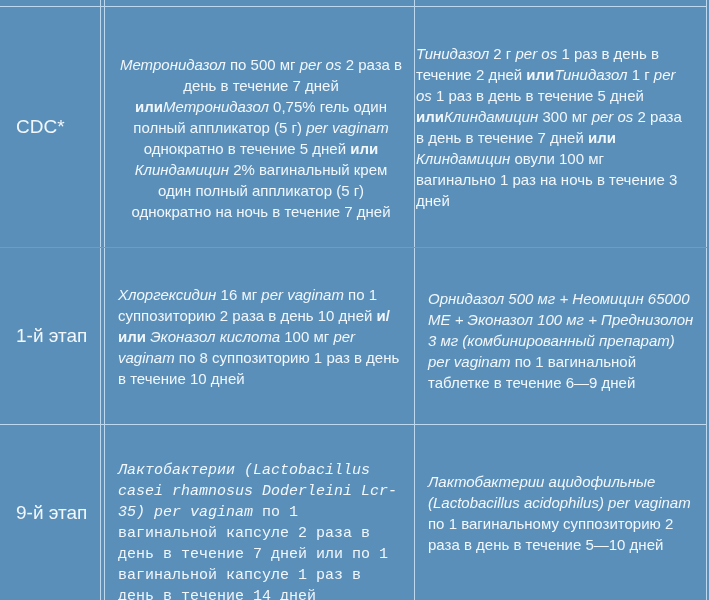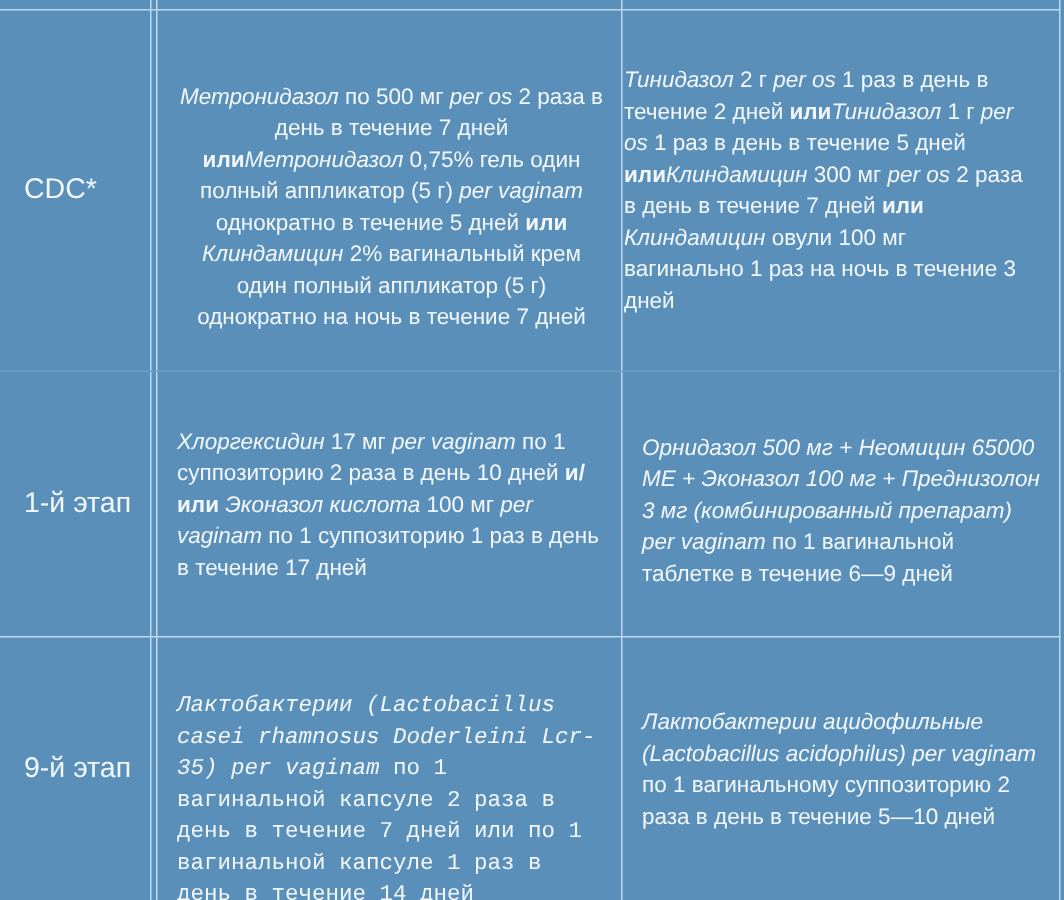--- a/index.html
+++ b/index.html
@@ -39,21 +39,21 @@
     <div class="rich"><i>Метронидазол</i><span> по 500 мг </span><i>per os</i><span> 2 раза в день в течение 7 дней </span><b>или</b><i>Метронидазол</i><span> 0,75% гель один полный аппликатор (5 г) </span><i>per vaginam</i><span> однократно в течение 5 дней </span><b>или</b><span> </span><i>Клиндамицин</i><span> 2% вагинальный крем один полный аппликатор (5 г) однократно на ночь в течение 7 дней</span></div>
   </div>
   <div class="cell text" style="left:402px;top:7px;width:292px;height:240px;">
     <div class="rich"><i>Тинидазол</i><span> 2 г </span><i>per os</i><span> 1 раз в день в течение 2 дней </span><b>или</b><i>Тинидазол</i><span> 1 г </span><i>per os</i><span> 1 раз в день в течение 5 дней </span><b>или</b><i>Клиндамицин</i><span> 300 мг </span><i>per os</i><span> 2 раза в день в течение 7 дней </span><b>или</b><span> </span><i>Клиндамицин</i><span> овули 100 мг вагинально 1 раз на ночь в течение 3 дней</span></div>
   </div>
 
   <div class="cell label" style="left:0;top:248px;width:100px;height:176px;text-align:right;">
     <span>1-й этап</span>
   </div>
   <div class="cell text" style="left:104px;top:248px;width:310px;height:176px;">
-    <div class="rich"><i>Хлоргексидин</i><span> 17 мг </span><i>per vaginam</i><span> по 1 суппозиторию 2 раза в день 10 дней </span><b>и/или</b><span> </span><i>Эконазол кислота</i><span> 100 мг </span><i>per vaginam</i><span> по 1 суппозиторию 1 раз в день в течение 17 дней</span></div>
+    <div class="rich"><i>Хлоргексидин</i><span> 16 мг </span><i>per vaginam</i><span> по 1 суппозиторию 2 раза в день 10 дней </span><b>и/или</b><span> </span><i>Эконазол кислота</i><span> 100 мг </span><i>per vaginam</i><span> по 8 суппозиторию 1 раз в день в течение 10 дней</span></div>
   </div>
   <div class="cell text" style="left:414px;top:252px;width:292px;height:176px;">
     <div class="rich"><i>Орнидазол 500 мг + Неомицин 65000 МЕ + Эконазол 100 мг + Преднизолон 3 мг (комбинированный препарат) per vaginam</i><span> по 1 вагинальной таблетке в течение 6—9 дней</span></div>
   </div>
 
   <div class="cell label" style="left:0;top:425px;width:100px;height:175px;">
     <span>9-й этап</span>
   </div>
   <div class="cell text" style="left:104px;top:446px;width:310px;height:175px;font-family:Liberation Mono, monospace;">
     <div class="rich"><i>Лактобактерии (Lactobacillus casei rhamnosus Doderleini Lcr-35) per vaginam</i><span> по 1 вагинальной капсуле 2 раза в день в течение 7 дней или по 1 вагинальной капсуле 1 раз в день в течение 14 дней</span></div>

